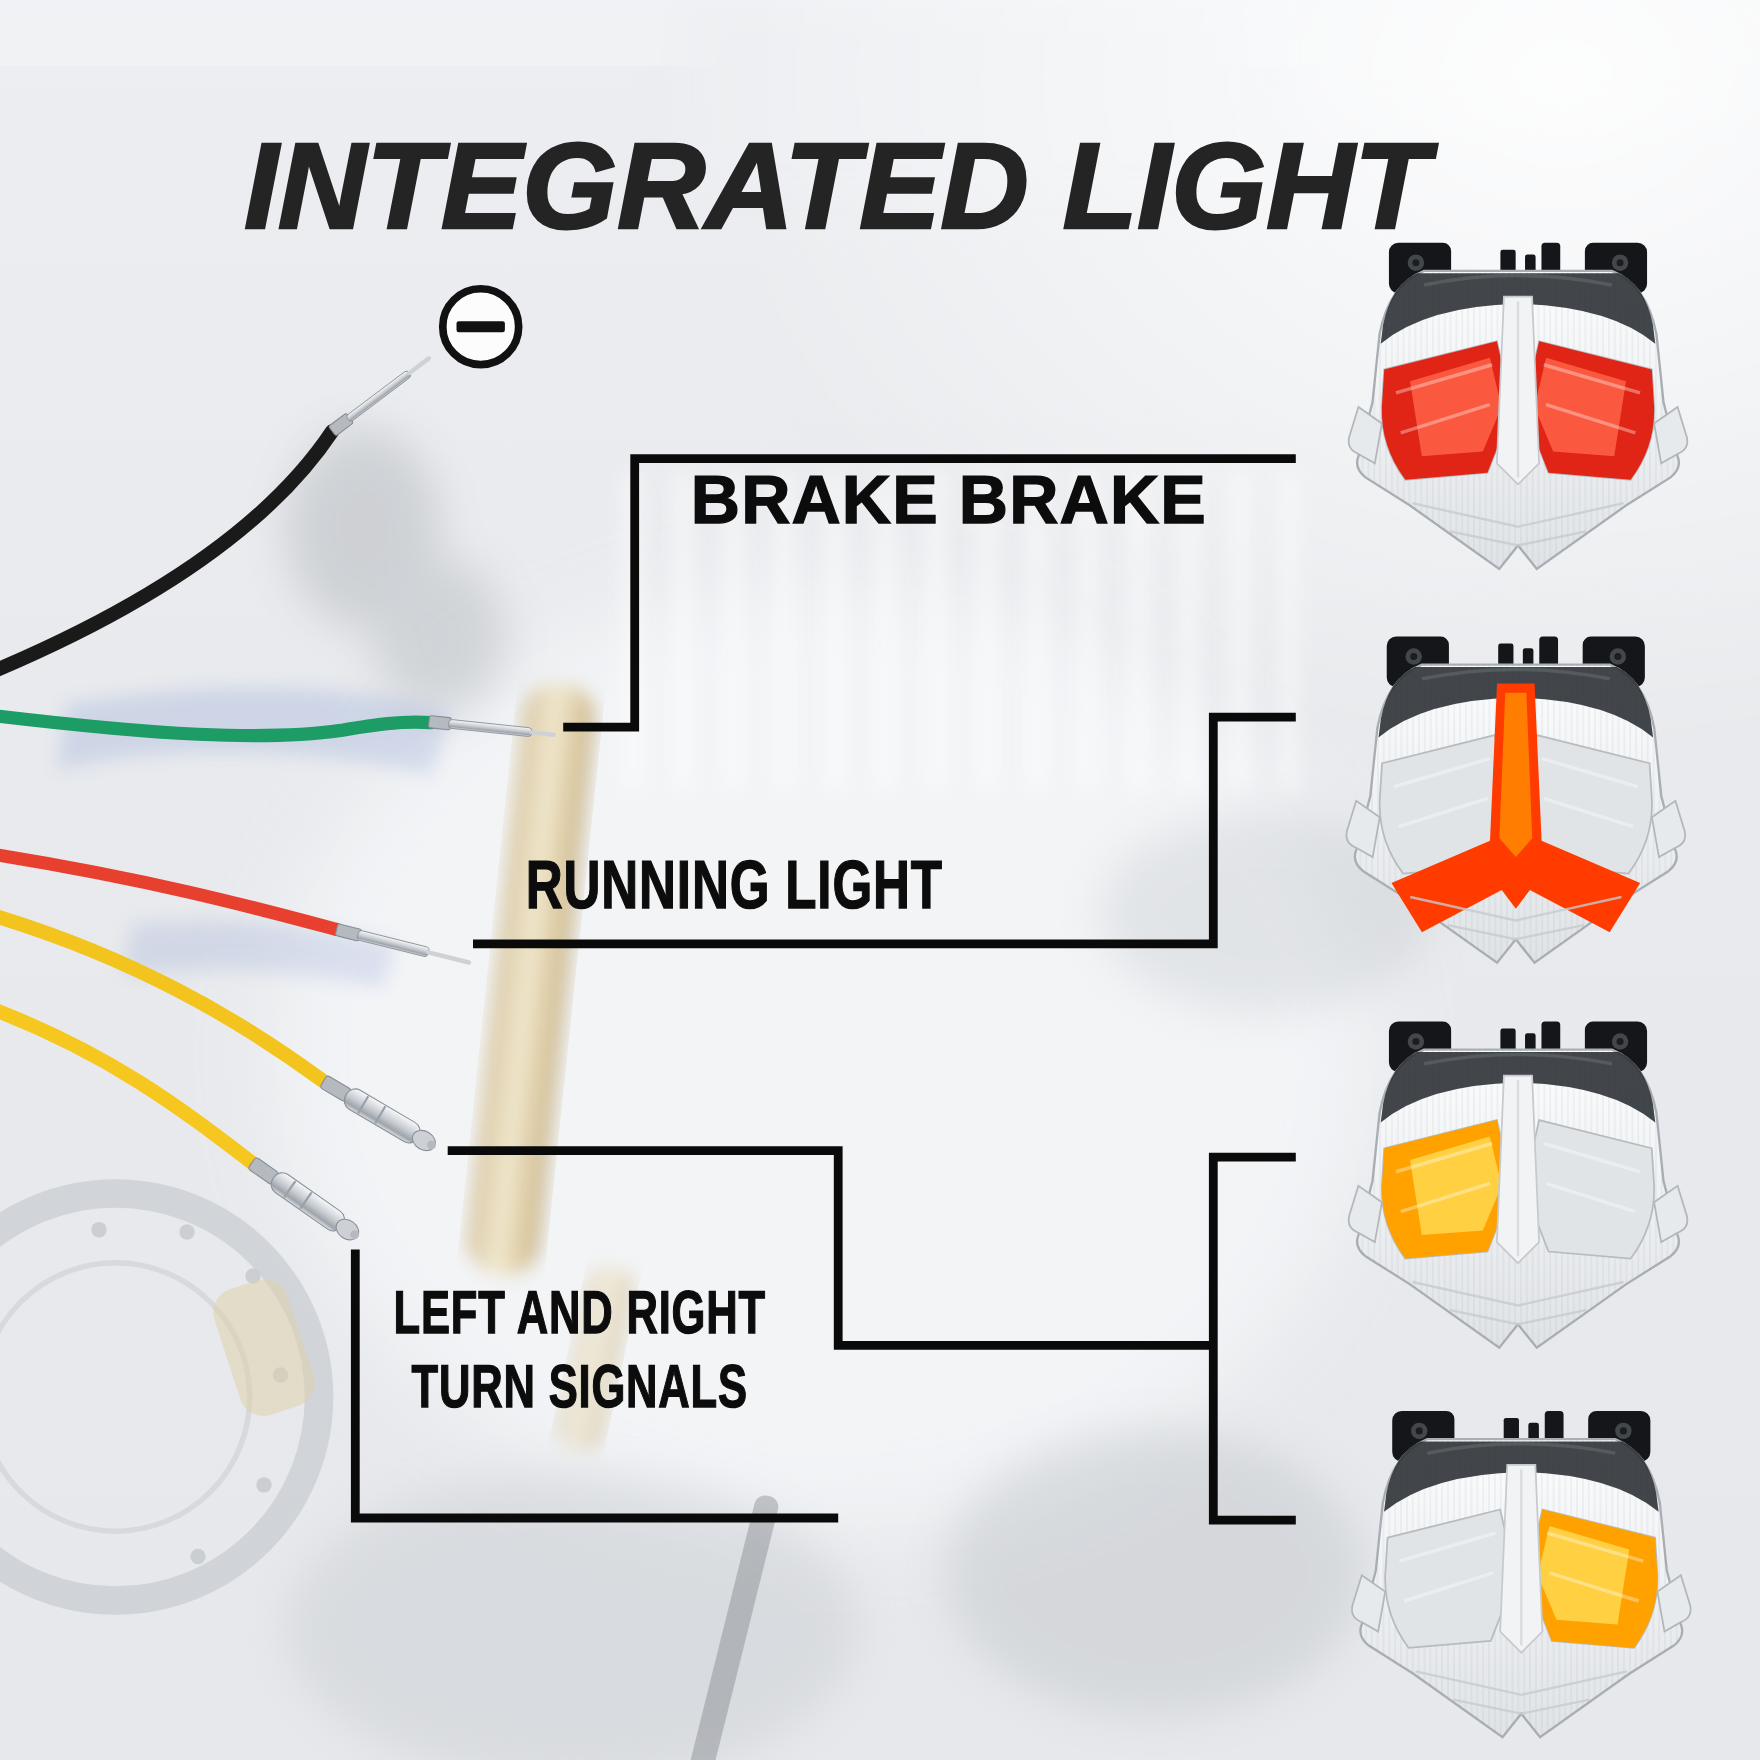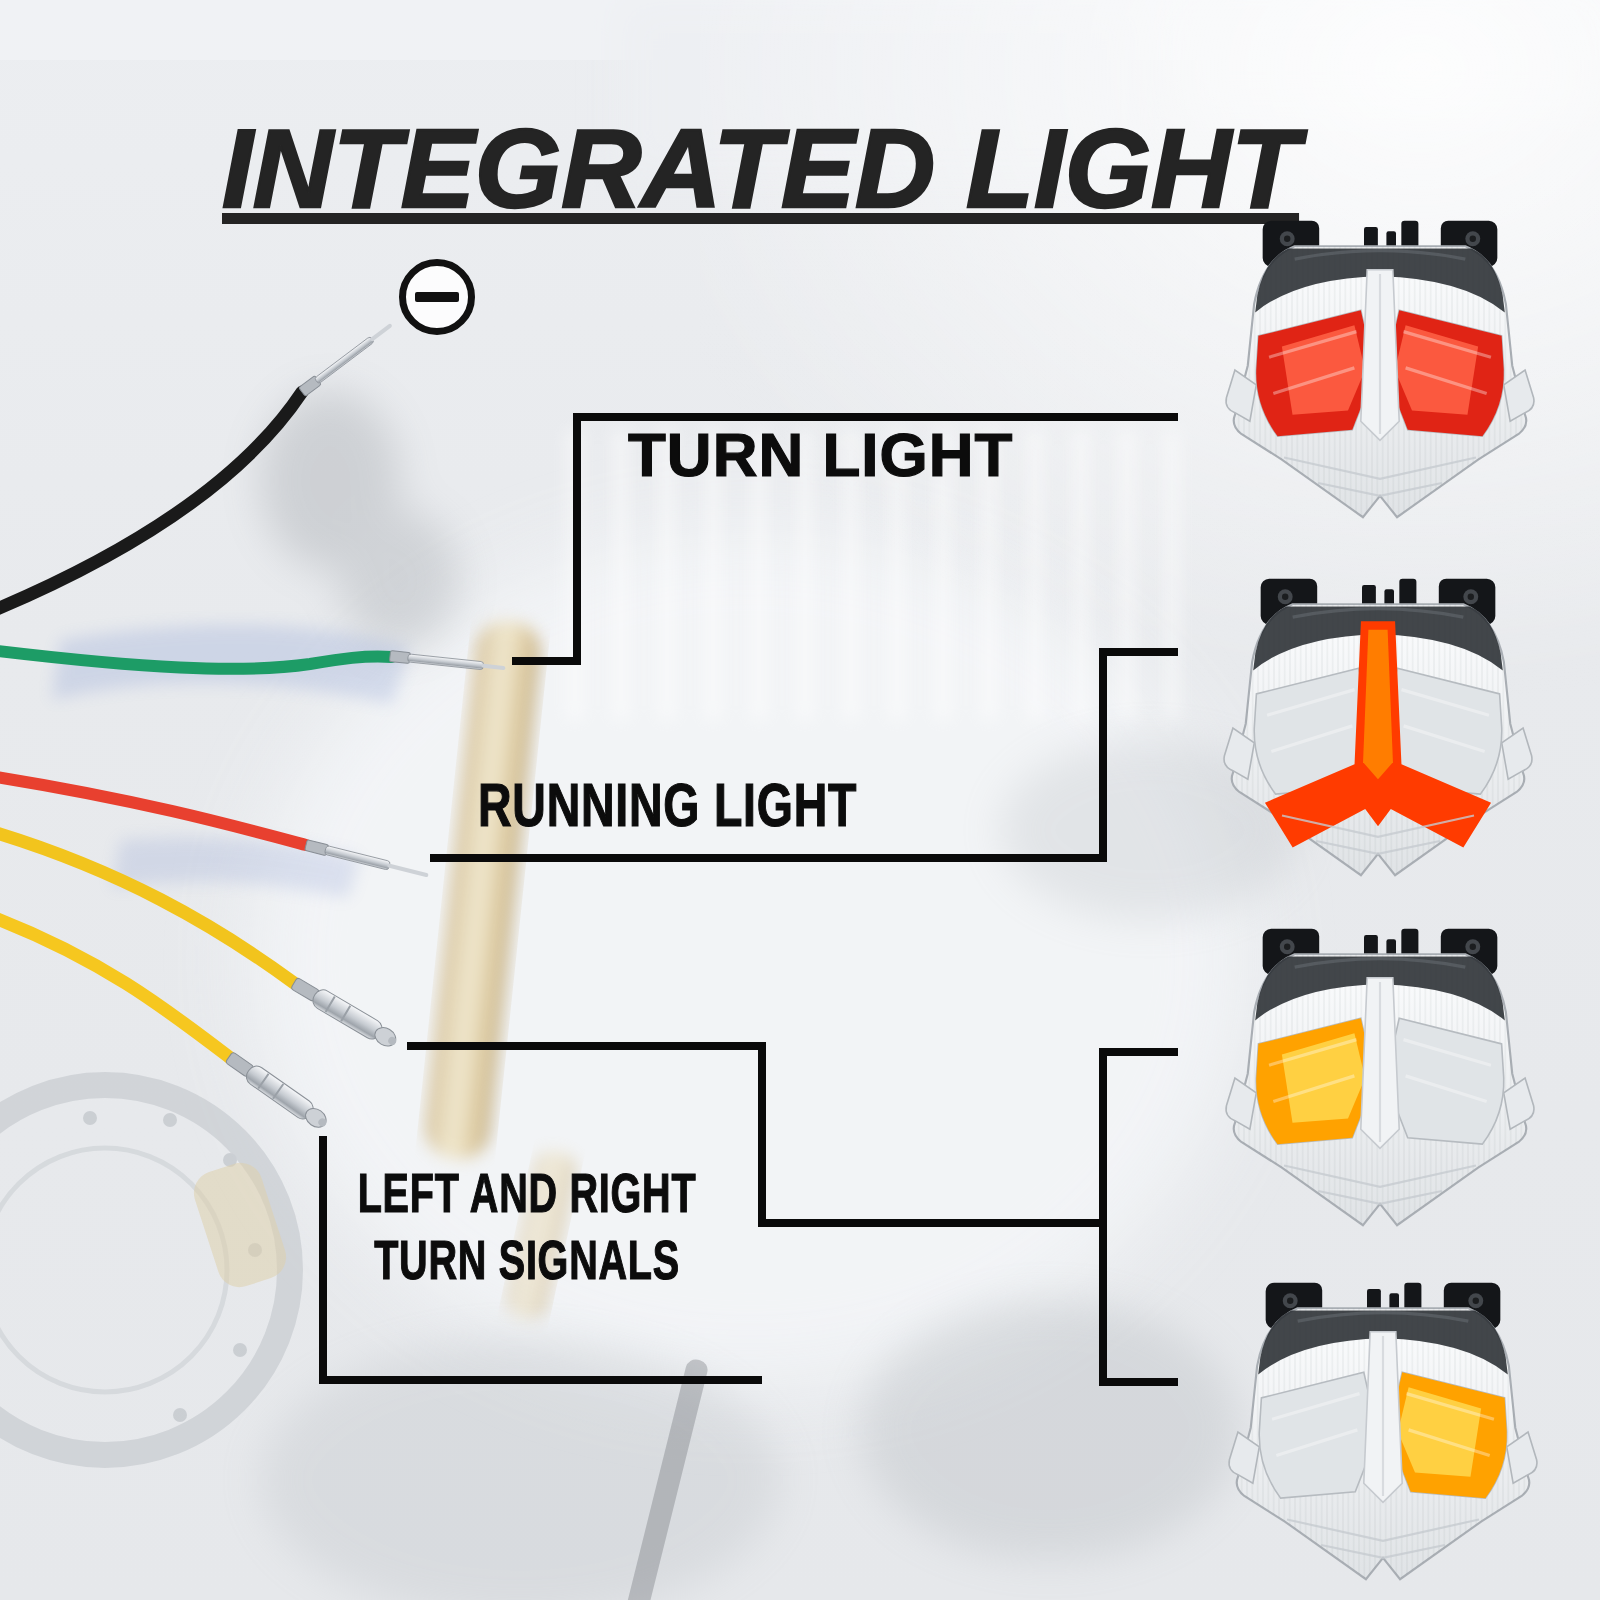--- a/index.html
+++ b/index.html
@@ -3,21 +3,21 @@
 <meta charset="utf-8">
 <style>
   html,body{margin:0;padding:0;background:#dfe2e6;}
   #stage{position:relative;width:1600px;height:1600px;overflow:hidden;
          background:linear-gradient(180deg,#eceef1 0%,#e8eaed 40%,#e6e8eb 100%);
          font-family:"Liberation Sans",sans-serif;}
   svg{display:block;}
   #bg-svg,#wire-svg,#line-svg{position:absolute;left:0;top:0;}
   .page-title{position:absolute;left:222px;top:40px;font-size:111px;line-height:1;
       font-weight:bold;font-style:italic;color:#242424;letter-spacing:0px;
-      -webkit-text-stroke:2.5px #242424;white-space:nowrap;text-decoration:underline;}
+      -webkit-text-stroke:2.5px #242424;white-space:nowrap;}
   .callout-label{position:absolute;font-weight:bold;color:#0c0c0c;white-space:nowrap;
       -webkit-text-stroke:1.2px #0c0c0c;}
   .label-brake{left:628px;top:419px;font-size:62px;letter-spacing:1px;}
   .label-running{left:478px;top:769px;font-size:62px;letter-spacing:1px;
       transform:scaleX(.75);transform-origin:left top;}
   .label-turn{left:247px;top:1160px;width:560px;text-align:center;font-size:55px;
       line-height:67px;letter-spacing:1px;transform:scaleX(.72);transform-origin:center top;}
   .minus-badge{position:absolute;left:399px;top:259px;width:76px;height:76px;border:7px solid #111;
       border-radius:50%;background:rgba(255,255,255,.85);box-sizing:border-box;
       display:flex;align-items:center;justify-content:center;}
@@ -200,21 +200,21 @@
       <circle cx="114" cy="0" r="4" fill="#b5bac0"></circle>
     </g>
   </svg>
 
   <h1 class="page-title">INTEGRATED LIGHT</h1>
 
   <div class="minus-badge">
     <div class="bar"></div>
   </div>
 
-  <div class="callout-label label-brake">TURN LIGHT</div>
+  <div class="callout-label label-brake">BRAKE BRAKE</div>
   <div class="callout-label label-running">RUNNING LIGHT</div>
   <div class="callout-label label-turn">
     <div>LEFT AND RIGHT</div>
     <div>TURN SIGNALS</div>
   </div>
 
   <svg class="light light-1" viewBox="0 0 300 300" style="--lens-left: #e02415; --lens-right: #e02415; --lens-left-core: #ff6347; --lens-right-core: #ff6347;">
       <use href="#taillight"></use>
     </svg>
   <svg class="light light-2" viewBox="0 0 300 300" style="--arrow-fill: #ff3b00; --arrow-core: #ff8500;">

